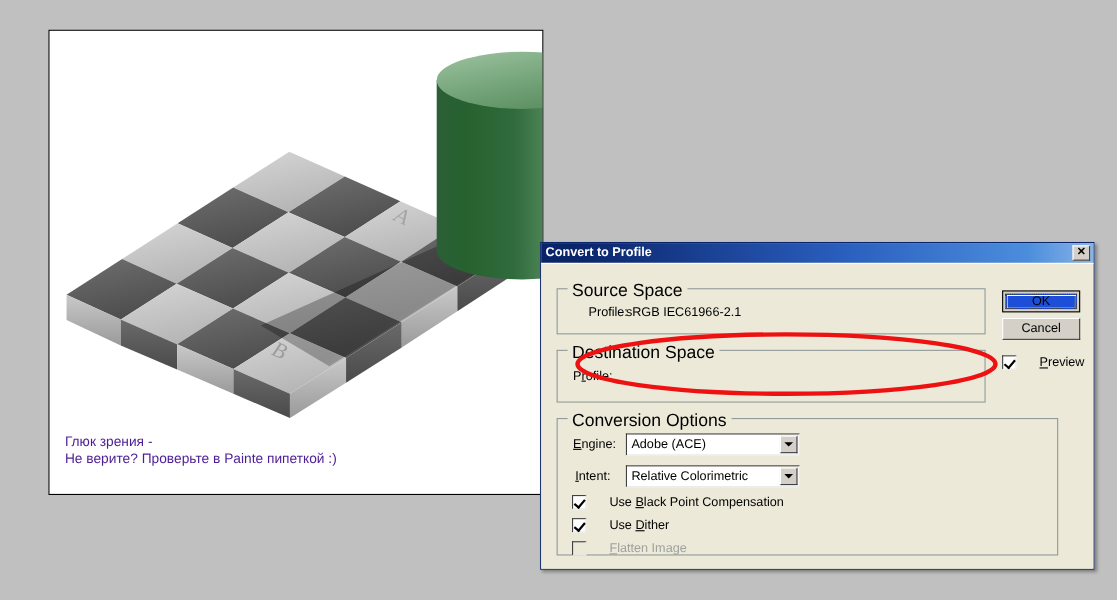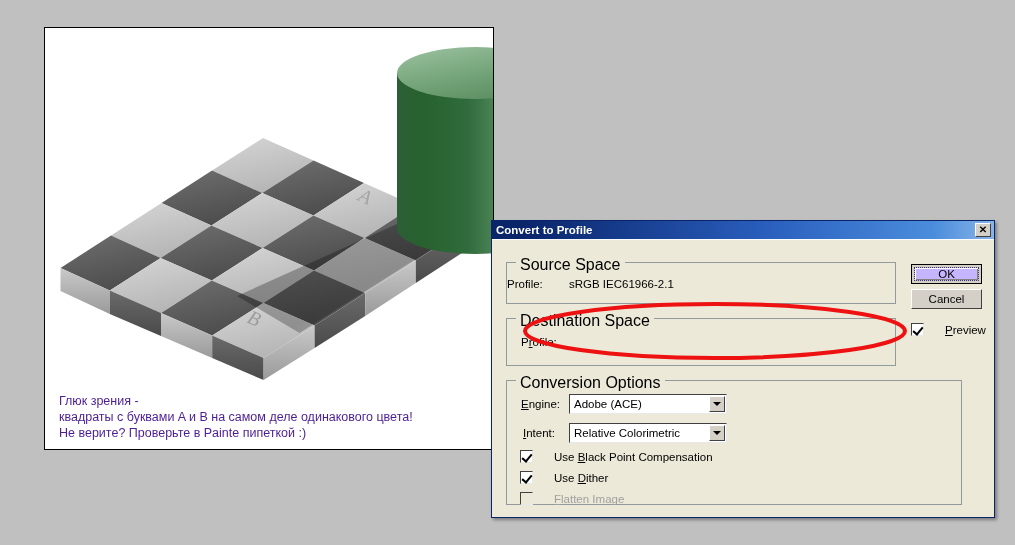--- a/index.html
+++ b/index.html
@@ -211,21 +211,21 @@
     border: 1px solid #000000;
   }
   .btn.default-btn .inner {
     width: calc(100% - 4px);
     height: calc(100% - 4px);
     border: 1px dotted #404040;
     box-sizing: border-box;
     display: flex;
     align-items: center;
     justify-content: center;
-    background: #c4b5fd;
+    background: #1d4ed8;
     box-shadow: inset 1px 1px 0 #ffffff, inset -1px -1px 0 #808080;
     text-align: right;
   }
 
   
   .checkrow {
     position: absolute;
     display: flex;
     align-items: center;
     gap: 21px;
@@ -370,37 +370,36 @@
       <path d="M 352,45 L 352,200 A 78,26 0 0 0 508,200 L 508,45 Z" fill="url(#cylBody)"></path>
       <ellipse cx="430" cy="45" rx="78" ry="26" fill="url(#cylTop)"></ellipse>
     </g>
 
     <text x="312" y="172" font-family="Liberation Serif, serif" font-size="20" font-style="italic" fill="#a5a5a5" transform="rotate(24 312 172)">A</text>
     <text x="201" y="294" font-family="Liberation Serif, serif" font-size="20" font-style="italic" fill="#9d9d9d" transform="rotate(24 201 294)">B</text>
   </svg>
 
   <div id="caption">
     <div>Глюк зрения -</div>
-    <div>квадраты с буквами A и B на самом деле одинакового цвета!</div>
     <div>Не верите? Проверьте в Painte пипеткой :)</div>
   </div>
 </div>
 
 <div id="dialog">
 
   <div id="titlebar">
     <span id="title-text">Convert to Profile</span>
     <div id="close-btn">✕</div>
   </div>
 
   <div id="dialog-body">
 
     <div class="groupbox" style="left:14px; top:22px; width:390px; height:42px;">
       <span class="gb-title">Source Space</span>
-      <span class="field-label" style="position:absolute; left:0; top:15px;">Profile:</span>
+      <span class="field-label" style="position:absolute; left:28px; top:15px;">Profile:</span>
       <span class="readonly-value" style="position:absolute; left:62px; top:15px;">sRGB IEC61966-2.1</span>
     </div>
 
     <div class="groupbox" style="left:14px; top:78px; width:390px; height:48px;">
       <span class="gb-title">Destination Space</span>
       <span class="field-label" style="position:absolute; left:14px; top:17px;"><span>P</span><u>r</u><span>ofile:</span></span>
     </div>
 
     <div class="groupbox" style="left:14px; top:140px; width:456px; height:125px;">
       <span class="gb-title">Conversion Options</span>

